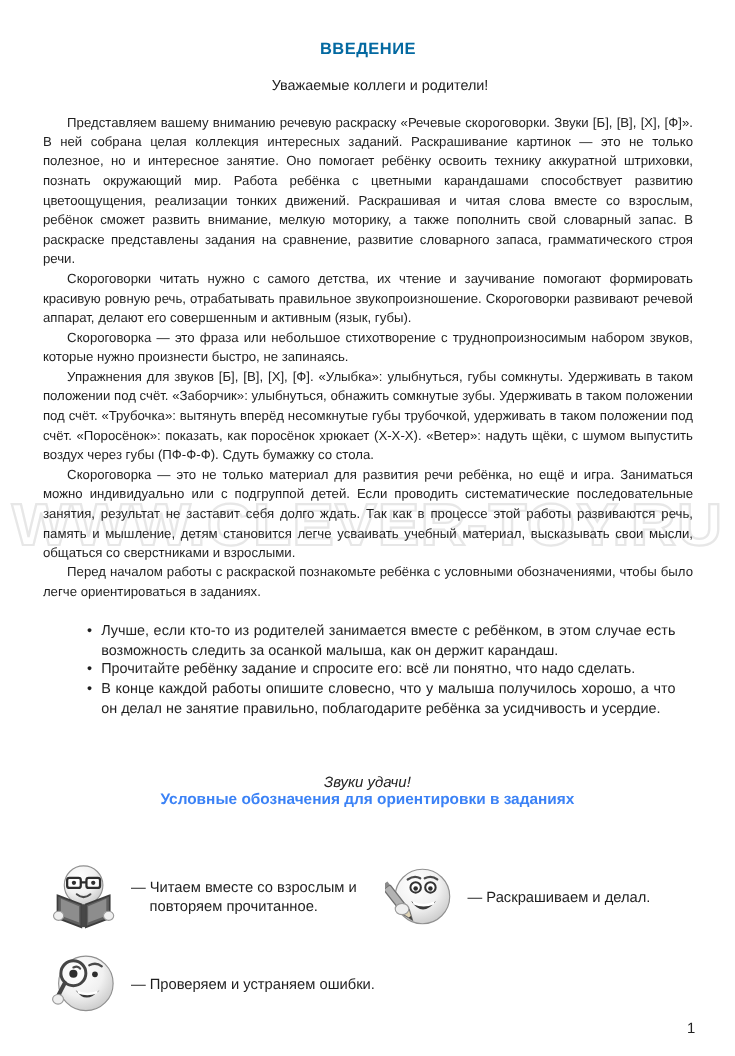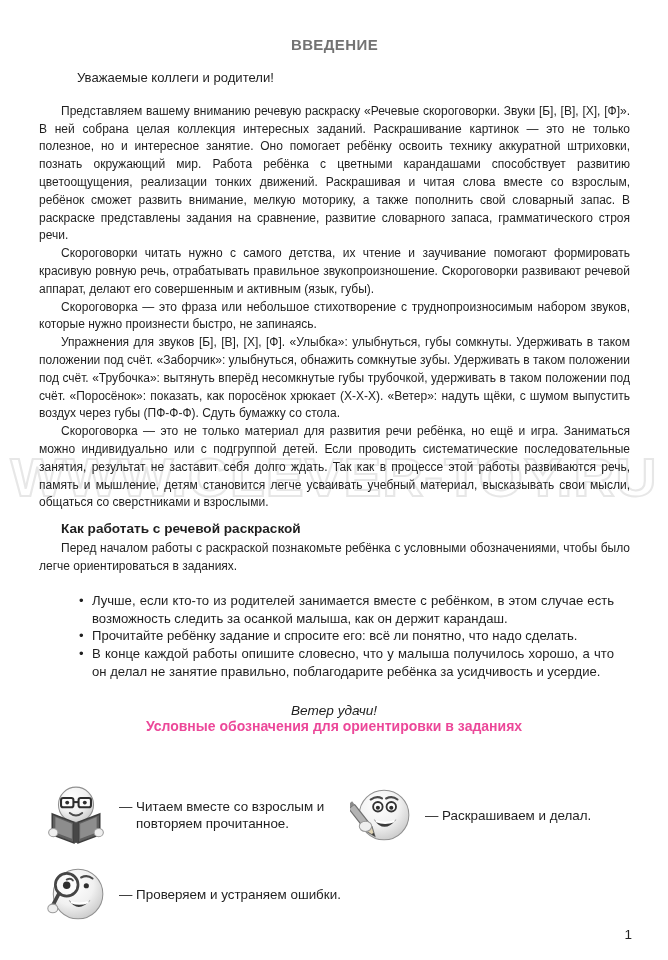--- a/index.html
+++ b/index.html
@@ -11,38 +11,38 @@
   .watermark {
     position:absolute; top:446px; left:8px; right:8px; z-index:0;
     text-align:center; white-space:nowrap; overflow:hidden;
     font-weight:bold; font-size:54px; letter-spacing:1px;
     color:transparent; -webkit-text-stroke:2px #e7e7e7;
     transform:scaleX(1.05); user-select:none;
   }
   .content { position:absolute; top:36px; left:39px; width:591px; z-index:1; }
   .title {
     text-align:center; font-weight:bold; font-size:15px; letter-spacing:.4px;
-    color:#737373; margin:0 0 10px 0;
+    color:#0369a1; margin:0 0 10px 0;
   }
-  .salutation { margin:16px; font-size:13.1px; line-height:17.8px; text-indent:22px; }
+  .salutation { margin:16px; font-size:13.1px; line-height:17.8px; text-indent:22px;text-align:center; }
   p.body { margin:0; font-size:12px; line-height:17.8px; text-align:justify; text-indent:22px; }
   .section-heading { margin:9px 0 4px 0; font-weight:bold; font-size:13.6px; text-indent:22px; }
   ul.bullets { margin:16px; padding:0; list-style:none; }
   ul.bullets li {
     position:relative; font-size:13.1px; line-height:17.8px;
     text-align:justify; padding-left:37px;
   }
   ul.bullets li::before { content:"•"; position:absolute; left:24px; top:0; }
   .wish {
     position:absolute; top:703px; left:0; width:668px; z-index:1;
     text-align:center; font-style:italic; font-size:13.6px; color:#222;
   }
   .legend-heading {
     position:absolute; top:718px; left:0; width:668px; z-index:1;
-    text-align:center; font-weight:bold; font-size:14px; color:#ec4899;
+    text-align:center; font-weight:bold; font-size:14px; color:#3b82f6;
   }
   .legend {
     position:absolute; top:782px; left:44px; right:12px; z-index:1;
     display:grid; grid-template-columns:298px 1fr; column-gap:8px; row-gap:13px;
   }
   .legend-item { display:flex; align-items:center; gap:11px; min-height:66px; }
   .legend-icon { flex:0 0 64px; width:64px; height:64px; }
   .legend-label { font-size:13.4px; line-height:17px; padding-left:17px; text-indent:-17px; }
   .page-num { position:absolute; top:927px; right:36px; z-index:1; font-size:13.5px; color:#222; }
   .defs { position:absolute; width:0; height:0; }
@@ -67,30 +67,29 @@
   <div class="content">
     <h1 class="title">ВВЕДЕНИЕ</h1>
 
     <p class="salutation">Уважаемые коллеги и родители!</p>
     <p class="body">Представляем вашему вниманию речевую раскраску «Речевые скороговорки. Звуки [Б], [В], [Х], [Ф]». В ней собрана целая коллекция интересных заданий. Раскрашивание картинок — это не только полезное, но и интересное занятие. Оно помогает ребёнку освоить технику аккуратной штриховки, познать окружающий мир. Работа ребёнка с цветными карандашами способствует развитию цветоощущения, реализации тонких движений. Раскрашивая и читая слова вместе со взрослым, ребёнок сможет развить внимание, мелкую моторику, а также пополнить свой словарный запас. В раскраске представлены задания на сравнение, развитие словарного запаса, грамматического строя речи.</p>
     <p class="body">Скороговорки читать нужно с самого детства, их чтение и заучивание помогают формировать красивую ровную речь, отрабатывать правильное звукопроизношение. Скороговорки развивают речевой аппарат, делают его совершенным и активным (язык, губы).</p>
     <p class="body">Скороговорка — это фраза или небольшое стихотворение с труднопроизносимым набором звуков, которые нужно произнести быстро, не запинаясь.</p>
     <p class="body">Упражнения для звуков [Б], [В], [Х], [Ф]. «Улыбка»: улыбнуться, губы сомкнуты. Удерживать в таком положении под счёт. «Заборчик»: улыбнуться, обнажить сомкнутые зубы. Удерживать в таком положении под счёт. «Трубочка»: вытянуть вперёд несомкнутые губы трубочкой, удерживать в таком положении под счёт. «Поросёнок»: показать, как поросёнок хрюкает (Х-Х-Х). «Ветер»: надуть щёки, с шумом выпустить воздух через губы (ПФ-Ф-Ф). Сдуть бумажку со стола.</p>
     <p class="body">Скороговорка — это не только материал для развития речи ребёнка, но ещё и игра. Заниматься можно индивидуально или с подгруппой детей. Если проводить систематические последовательные занятия, результат не заставит себя долго ждать. Так как в процессе этой работы развиваются речь, память и мышление, детям становится легче усваивать учебный материал, высказывать свои мысли, общаться со сверстниками и взрослыми.</p>
 
-    <div class="section-heading">Как работать с речевой раскраской</div>
     <p class="body">Перед началом работы с раскраской познакомьте ребёнка с условными обозначениями, чтобы было легче ориентироваться в заданиях.</p>
     <ul class="bullets">
       <li>Лучше, если кто-то из родителей занимается вместе с ребёнком, в этом случае есть возможность следить за осанкой малыша, как он держит карандаш.</li>
       <li>Прочитайте ребёнку задание и спросите его: всё ли понятно, что надо сделать.</li>
       <li>В конце каждой работы опишите словесно, что у малыша получилось хорошо, а что он делал не занятие правильно, поблагодарите ребёнка за усидчивость и усердие.</li>
     </ul>
   </div>
 
-  <div class="wish">Ветер удачи!</div>
+  <div class="wish">Звуки удачи!</div>
 
   <div class="legend-heading">Условные обозначения для ориентировки в заданиях</div>
 
   <div class="legend">
 
 
     <div class="legend-item">
       <svg class="legend-icon" viewBox="0 0 62 62">
         <circle cx="31" cy="21" r="17" fill="url(#faceGrad)" stroke="#909090" stroke-width="1"></circle>
         <rect x="16.5" y="14.5" width="12" height="9" rx="2" fill="rgba(255,255,255,0.75)" stroke="#2e2e2e" stroke-width="2"></rect>

